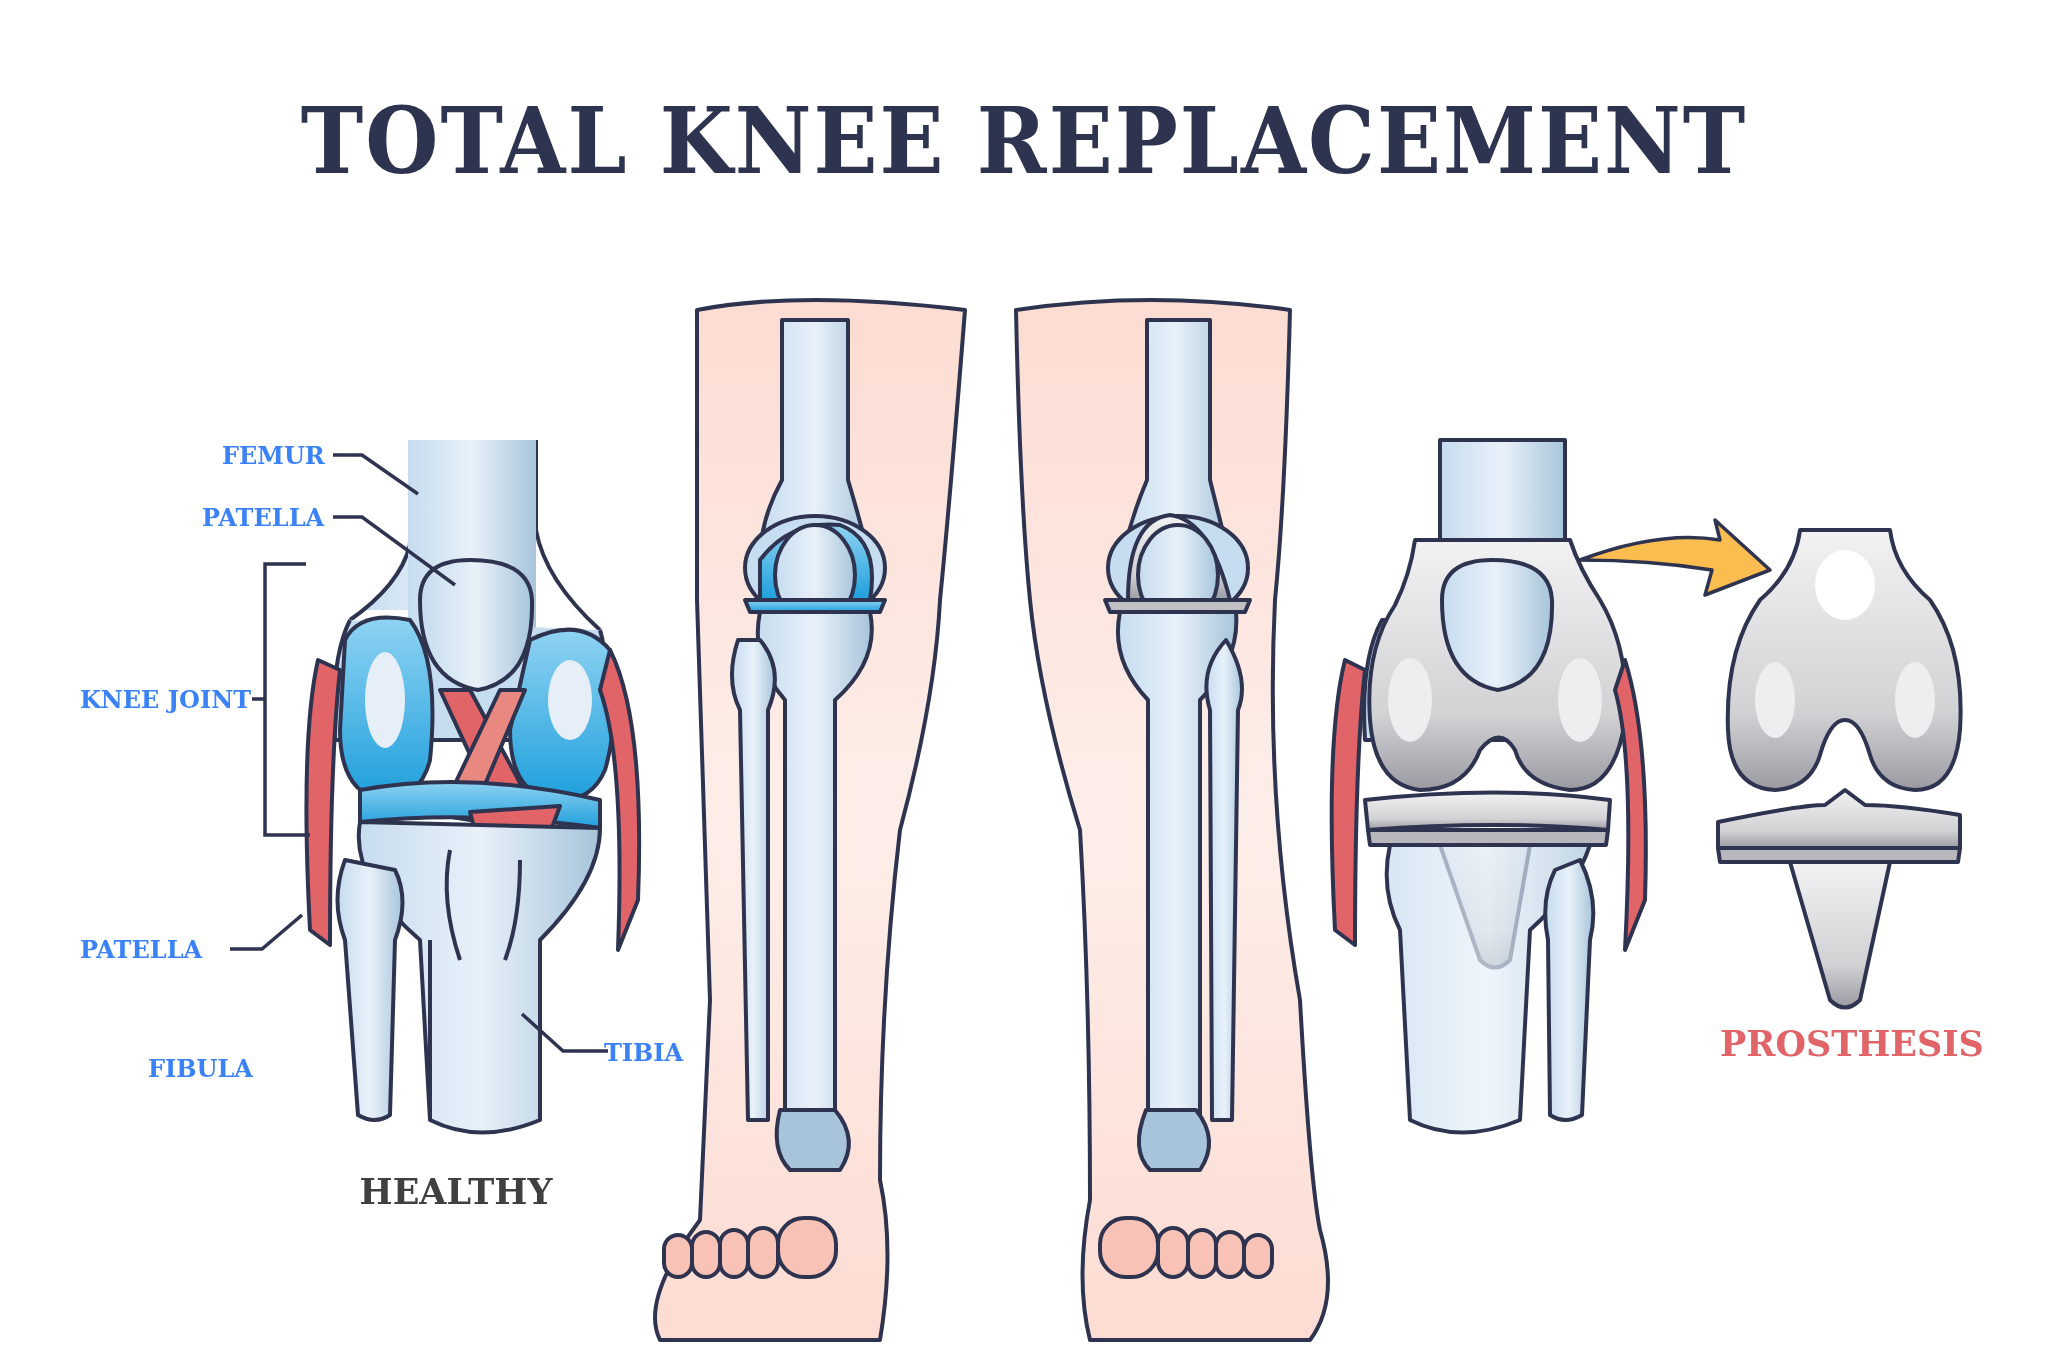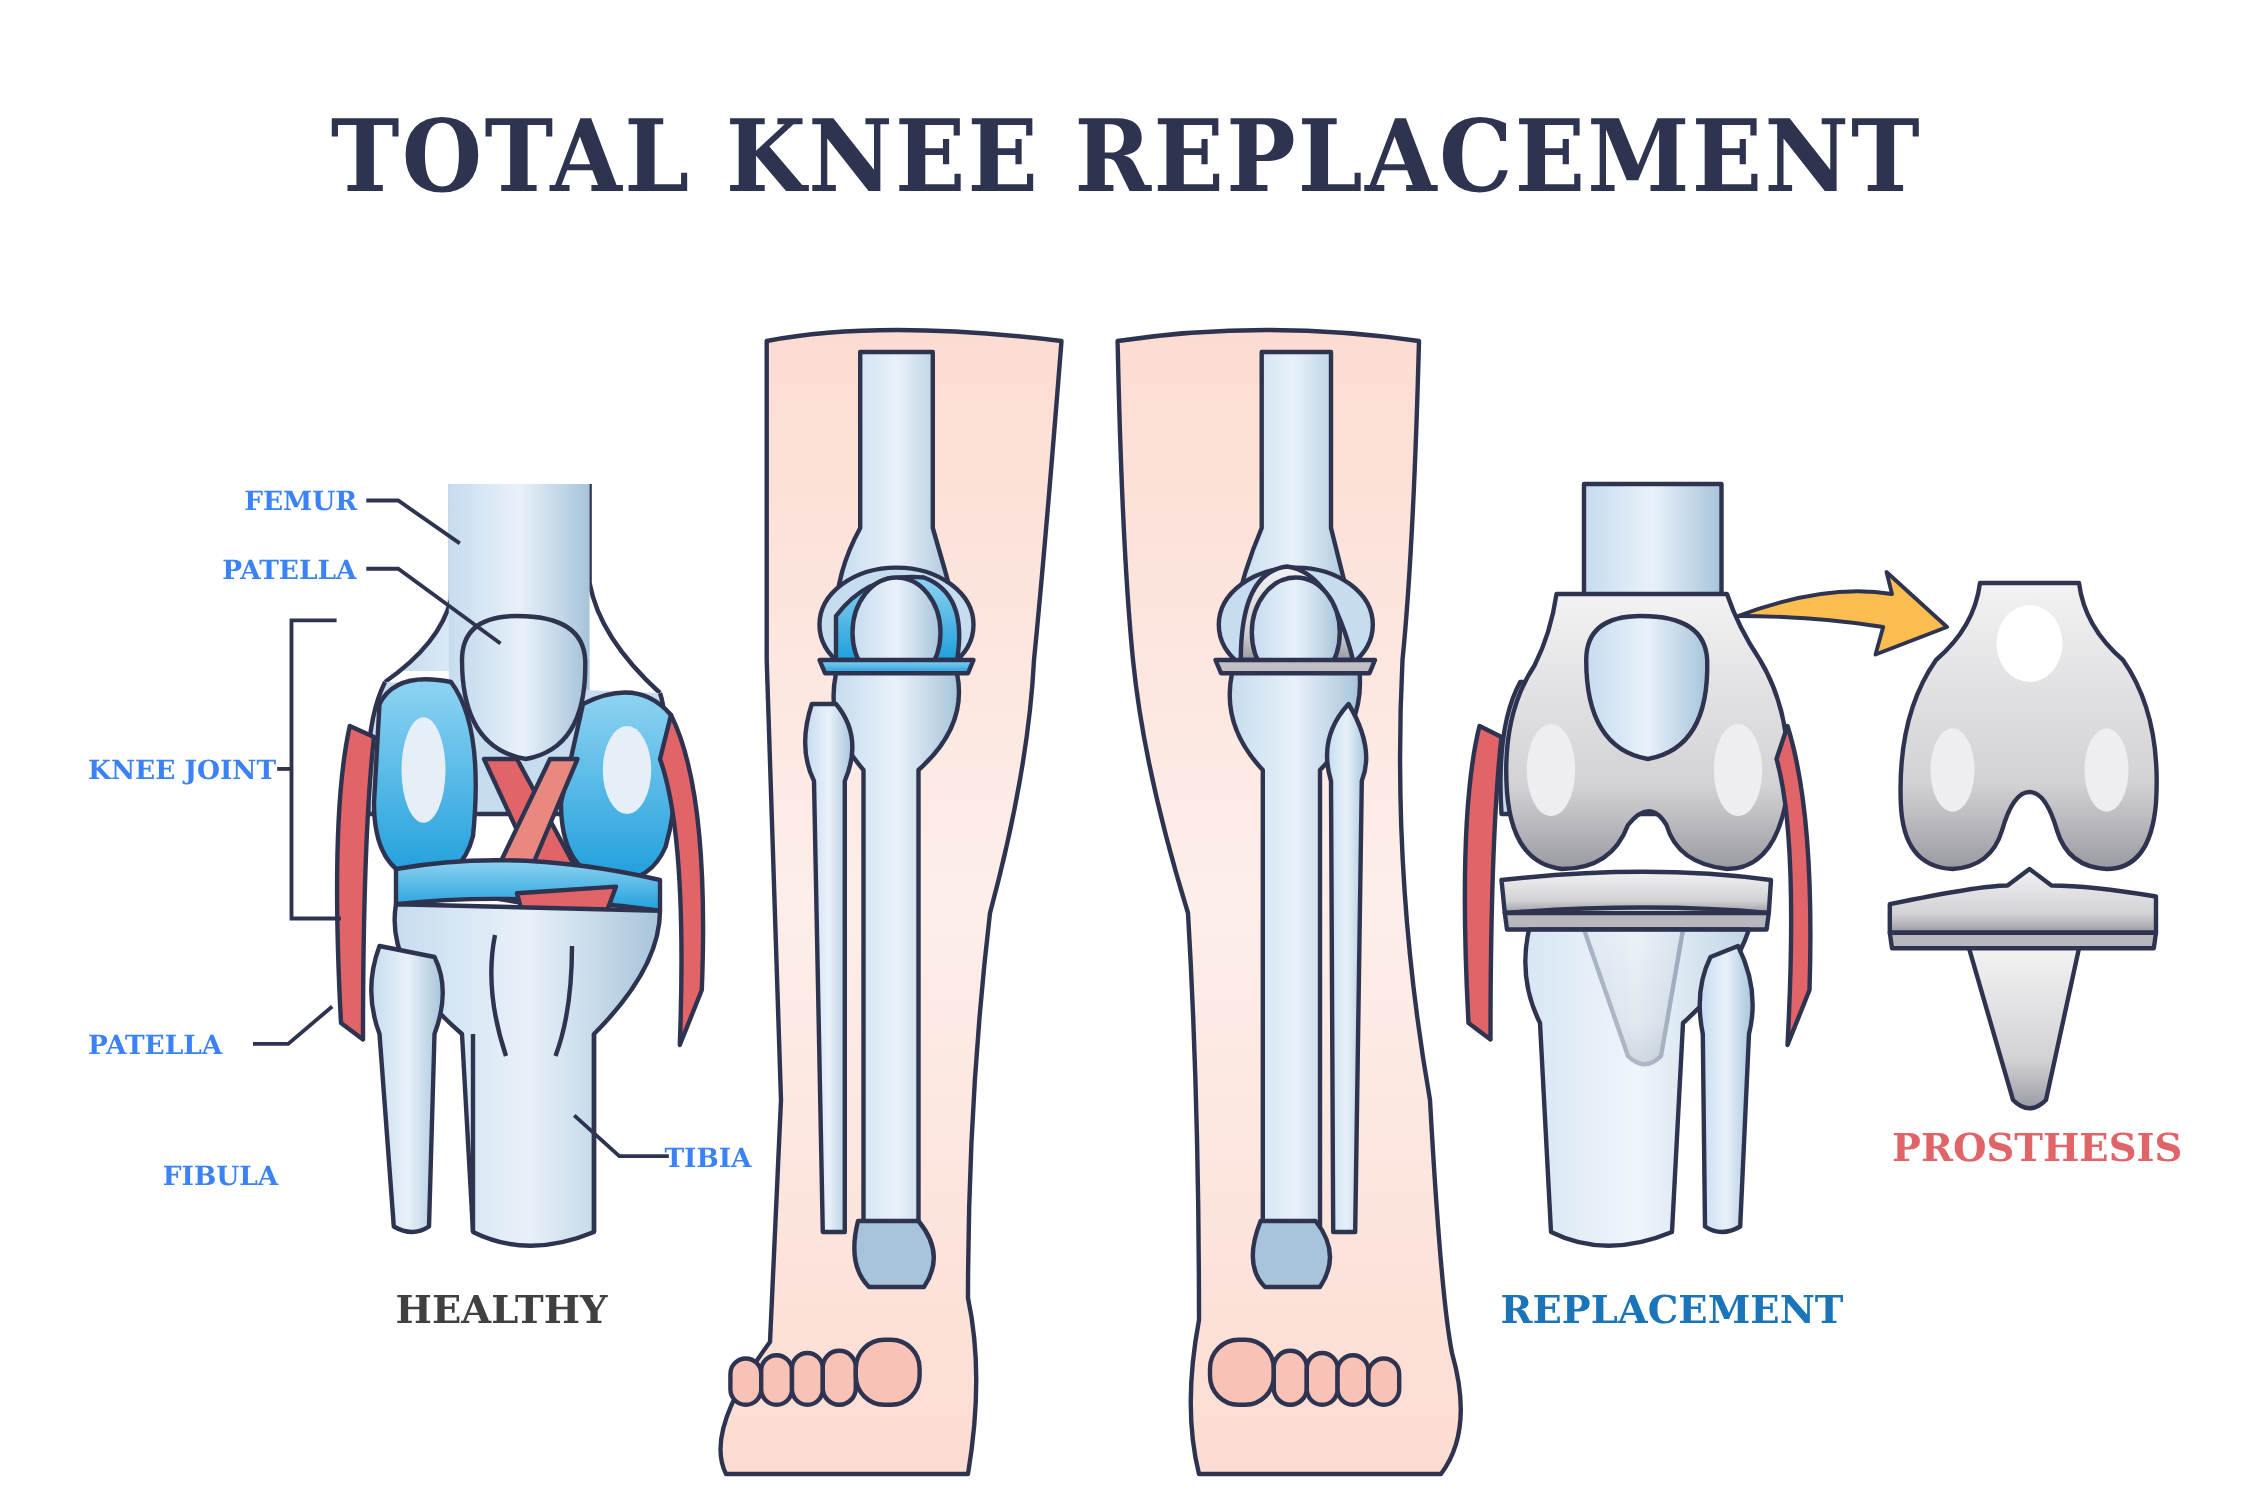--- a/index.html
+++ b/index.html
@@ -164,15 +164,14 @@
 
 <div class="lbl" style="left:222px; top:441px;">FEMUR</div>
 <div class="lbl" style="left:202px; top:503px;">PATELLA</div>
 <div class="lbl" style="left:80px; top:685px;">KNEE JOINT</div>
 <div class="lbl" style="left:80px; top:935px;">PATELLA</div>
 <div class="lbl" style="left:148px; top:1054px;">FIBULA</div>
 <div class="lbl" style="left:604px; top:1038px;">TIBIA</div>
 
 <div class="cap" style="left:336px; top:1173px; width:240px; color:#404040;">HEALTHY</div>
 <div class="cap" style="left:1340px; top:1173px; width:360px; color:#1a75b8;">
-  <div>REPLACEMENT</div>
 </div>
 <div class="cap" style="left:1720px; top:1025px; width:250px; color:#e06468;">PROSTHESIS</div>
 
 </body></html>

